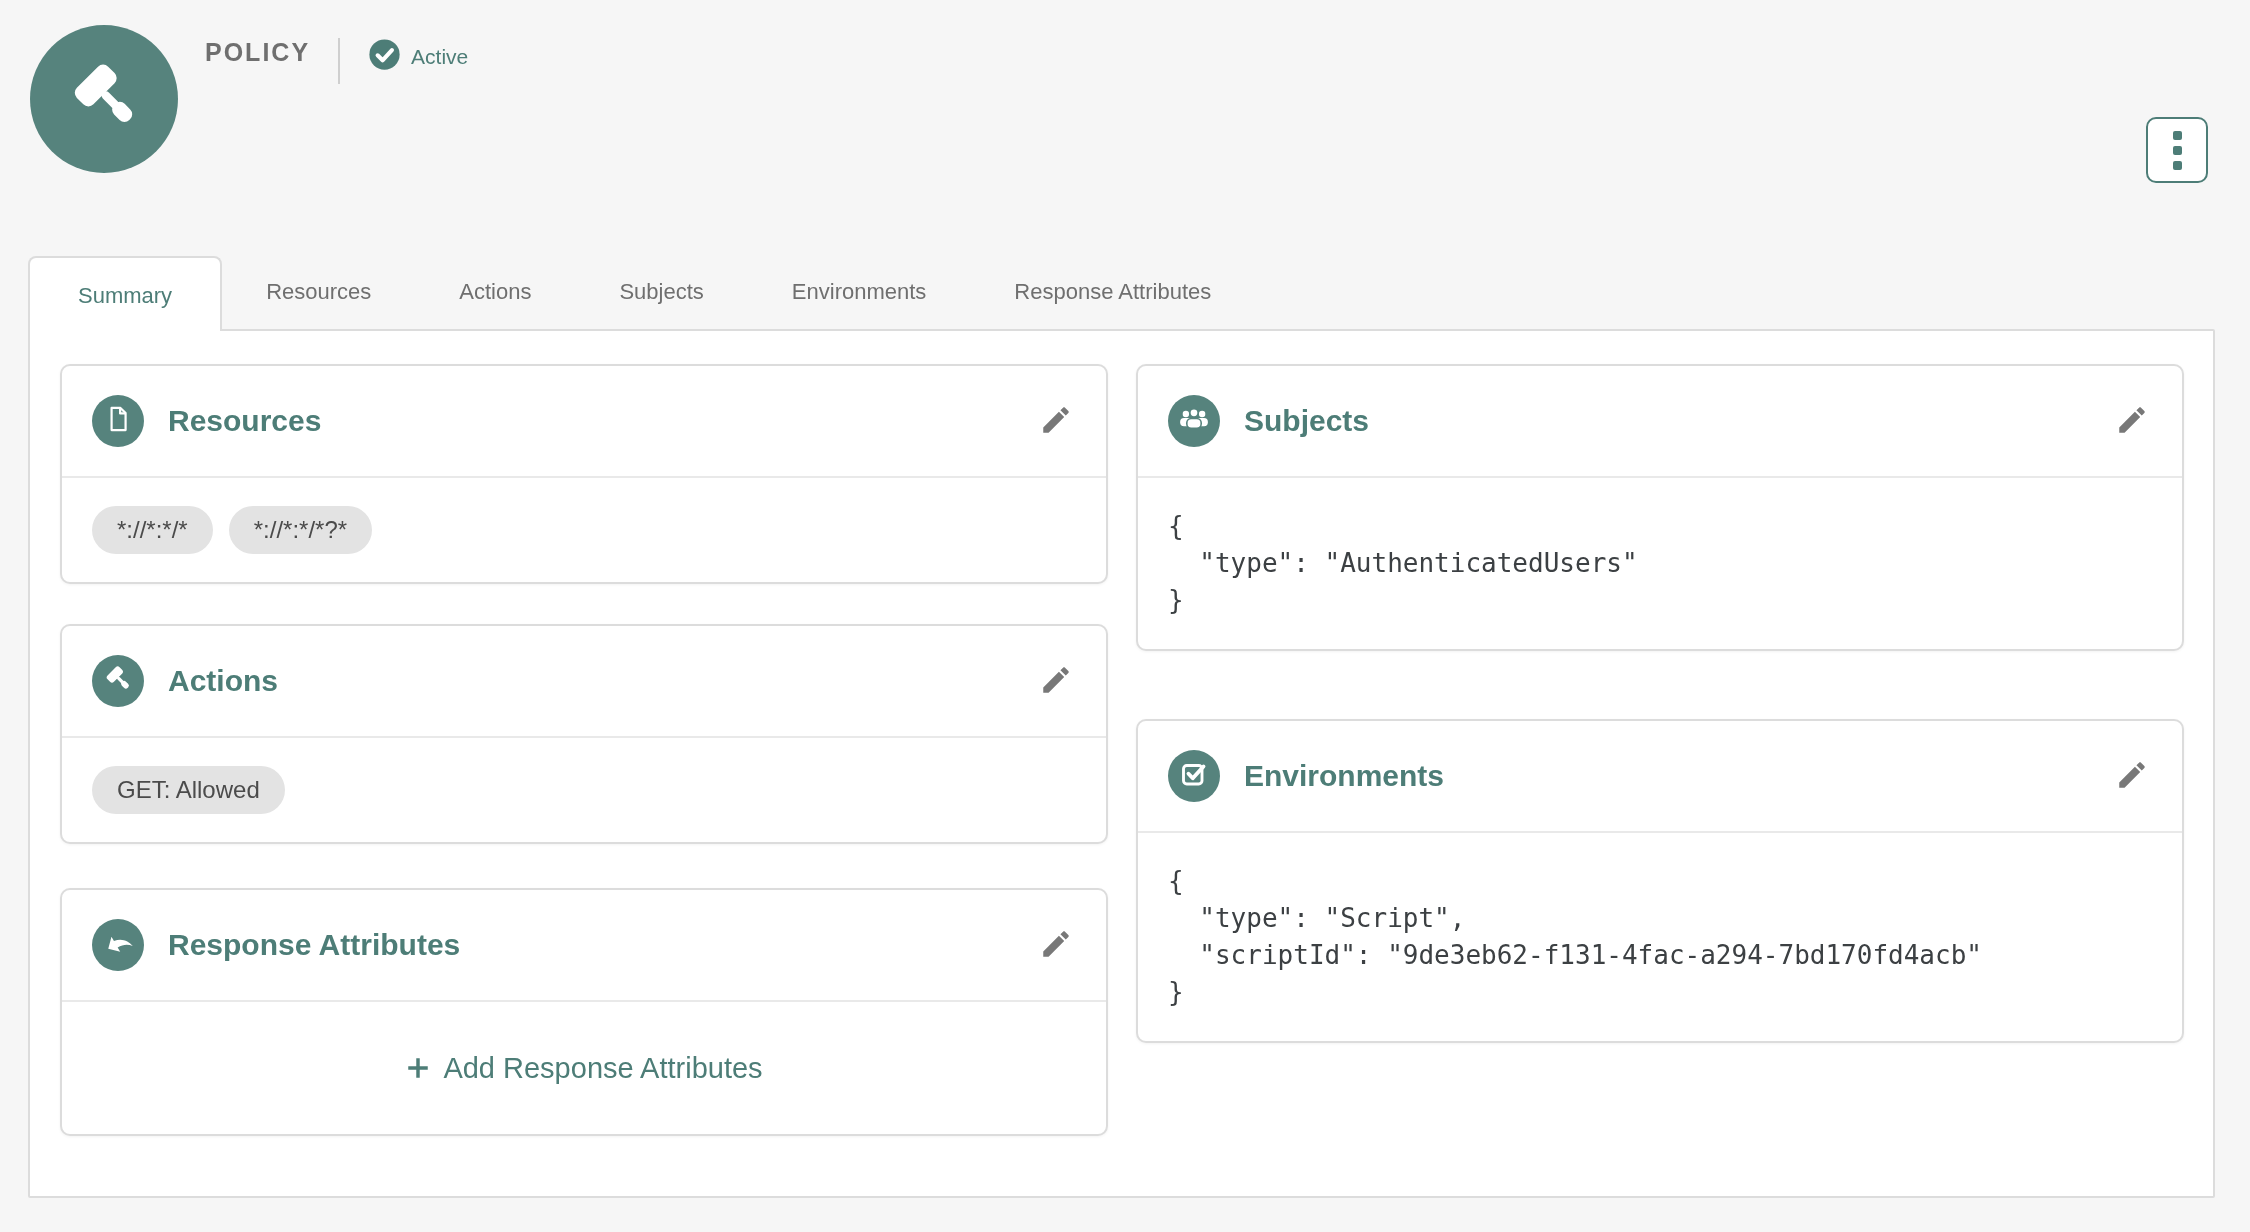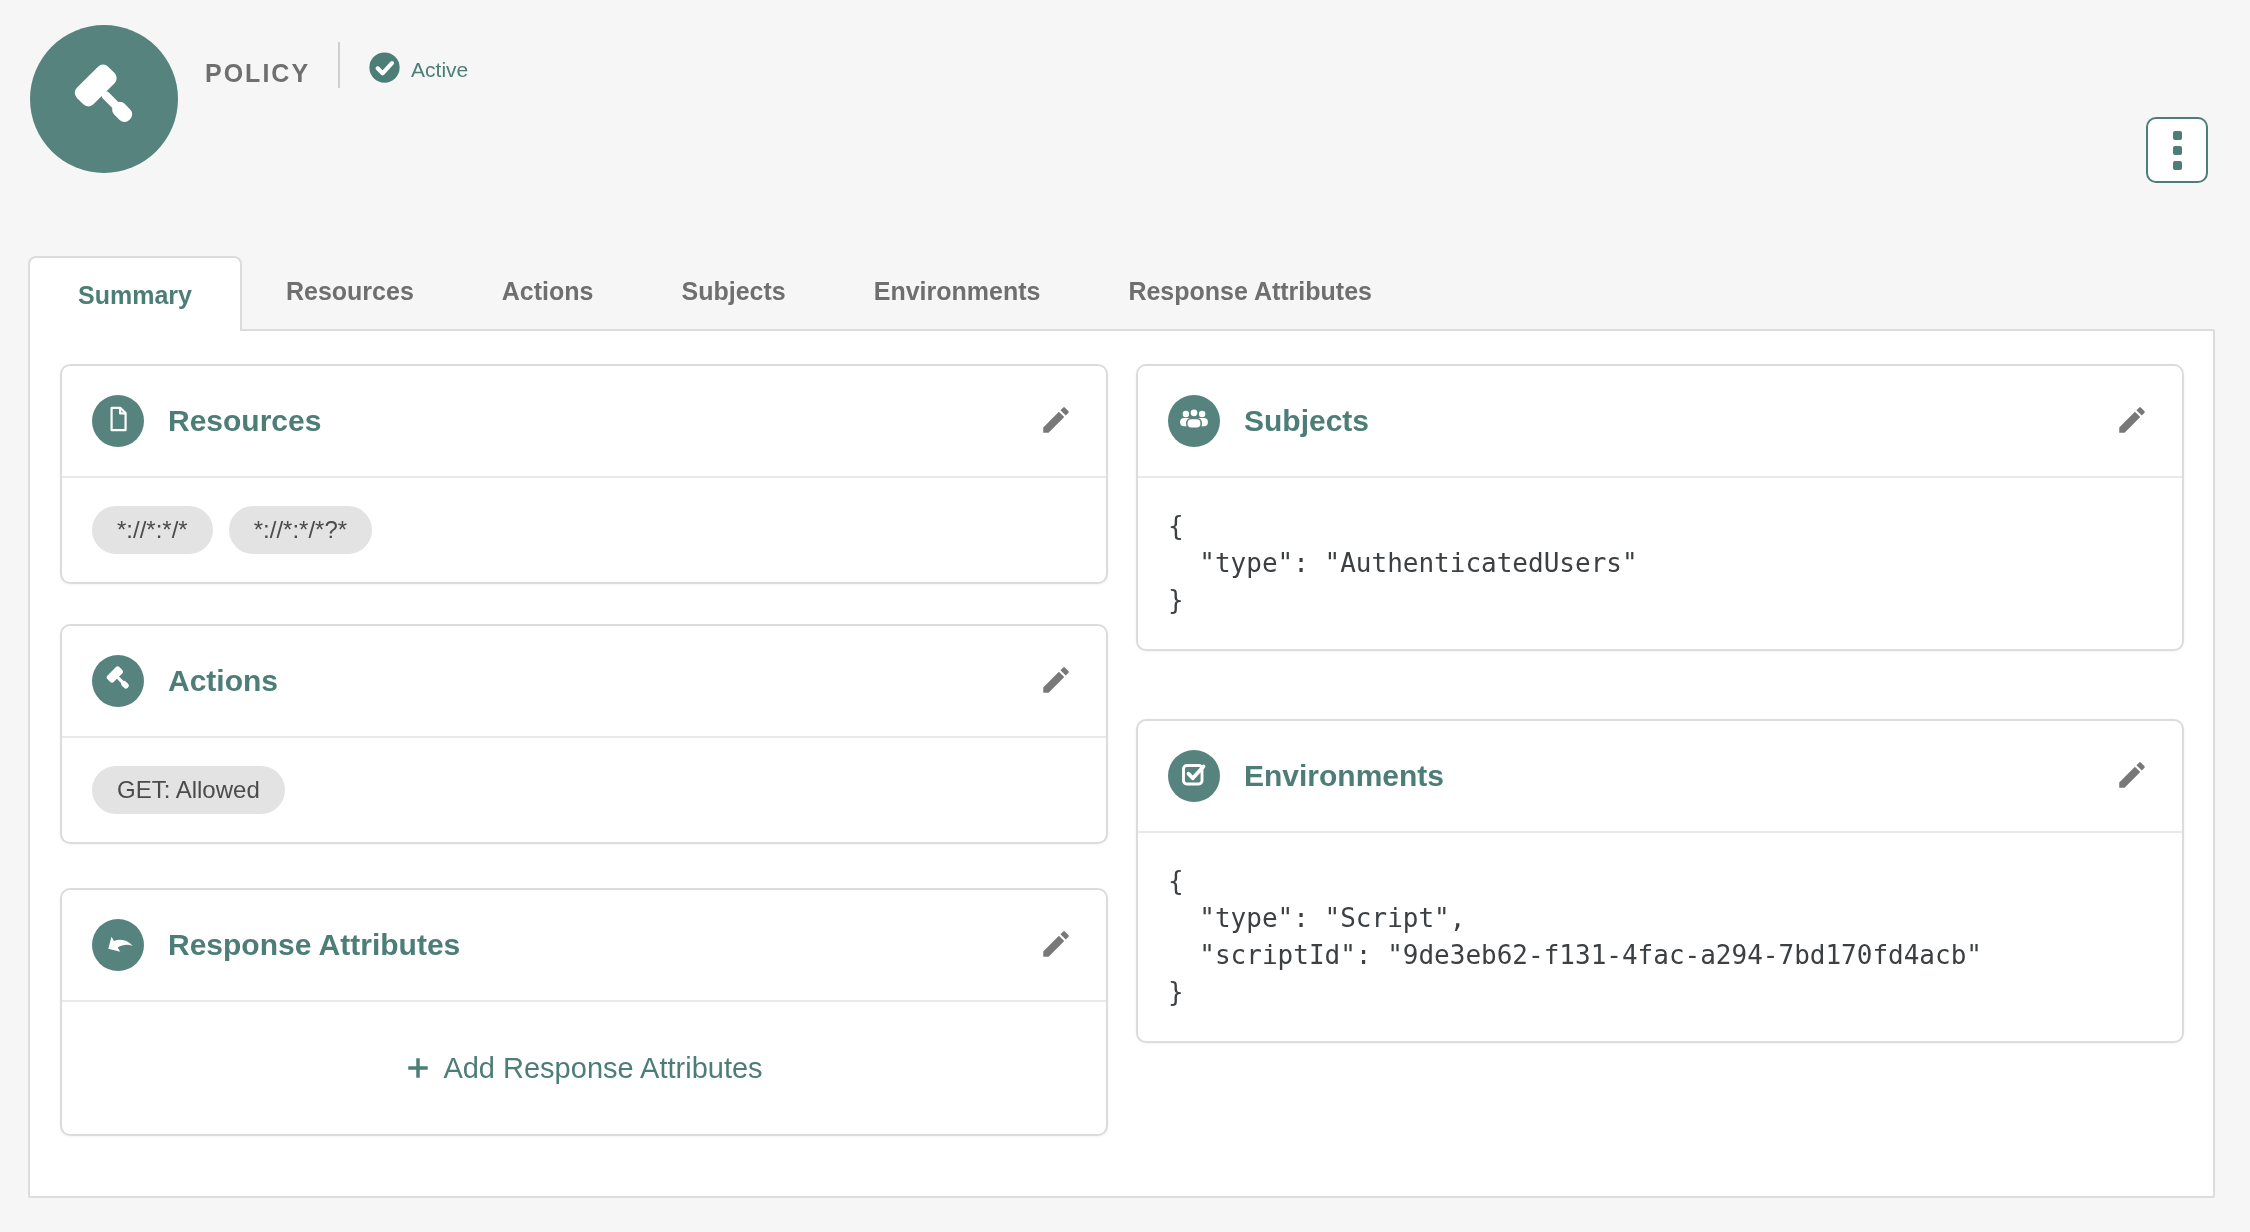--- a/index.html
+++ b/index.html
@@ -15,21 +15,21 @@
   
   .page-header { position:relative; height:252px; }
   .avatar {
     position:absolute; left:30px; top:25px;
     width:148px; height:148px; border-radius:50%;
     background:#56837d;
     display:flex; align-items:center; justify-content:center;
   }
   .header-meta {
     position:absolute; left:205px; top:38px;
-    display:flex; align-items:flex-end; height:50px;
+    display:flex; align-items:flex-start; height:50px;
   }
   .type-label {
     font-size:25px; font-weight:bold; color:#6f6f6f; letter-spacing:2px;
   }
   .meta-divider {
     width:2px; height:46px; background:#cfcfcf; margin:0 28px;
   }
   .status-badge { display:flex; align-items:center; }
   .status-badge svg { width:33px; height:33px; margin-right:10px; }
   .status-text { font-size:21px; color:#4d7d77; }
@@ -50,21 +50,21 @@
 
   
   .tabs {
     display:flex; align-items:flex-end;
     margin:0 35px 0 28px; height:77px;
     position:relative; z-index:2;
   }
   .tab {
     height:75px; line-height:75px;
     padding:0 44px;
-    font-size:25px; font-weight:bold; color:#6f6f6f;
+    font-size:22px; font-weight:normal; color:#6f6f6f;
     cursor:pointer; white-space:nowrap;
   }
   .tab.active {
     background:#fff;
     border:2px solid #dcdcdc; border-bottom:none;
     border-radius:8px 8px 0 0;
     color:#4d7d77;
     margin-bottom:-2px;
     padding:0 48px;
   }

